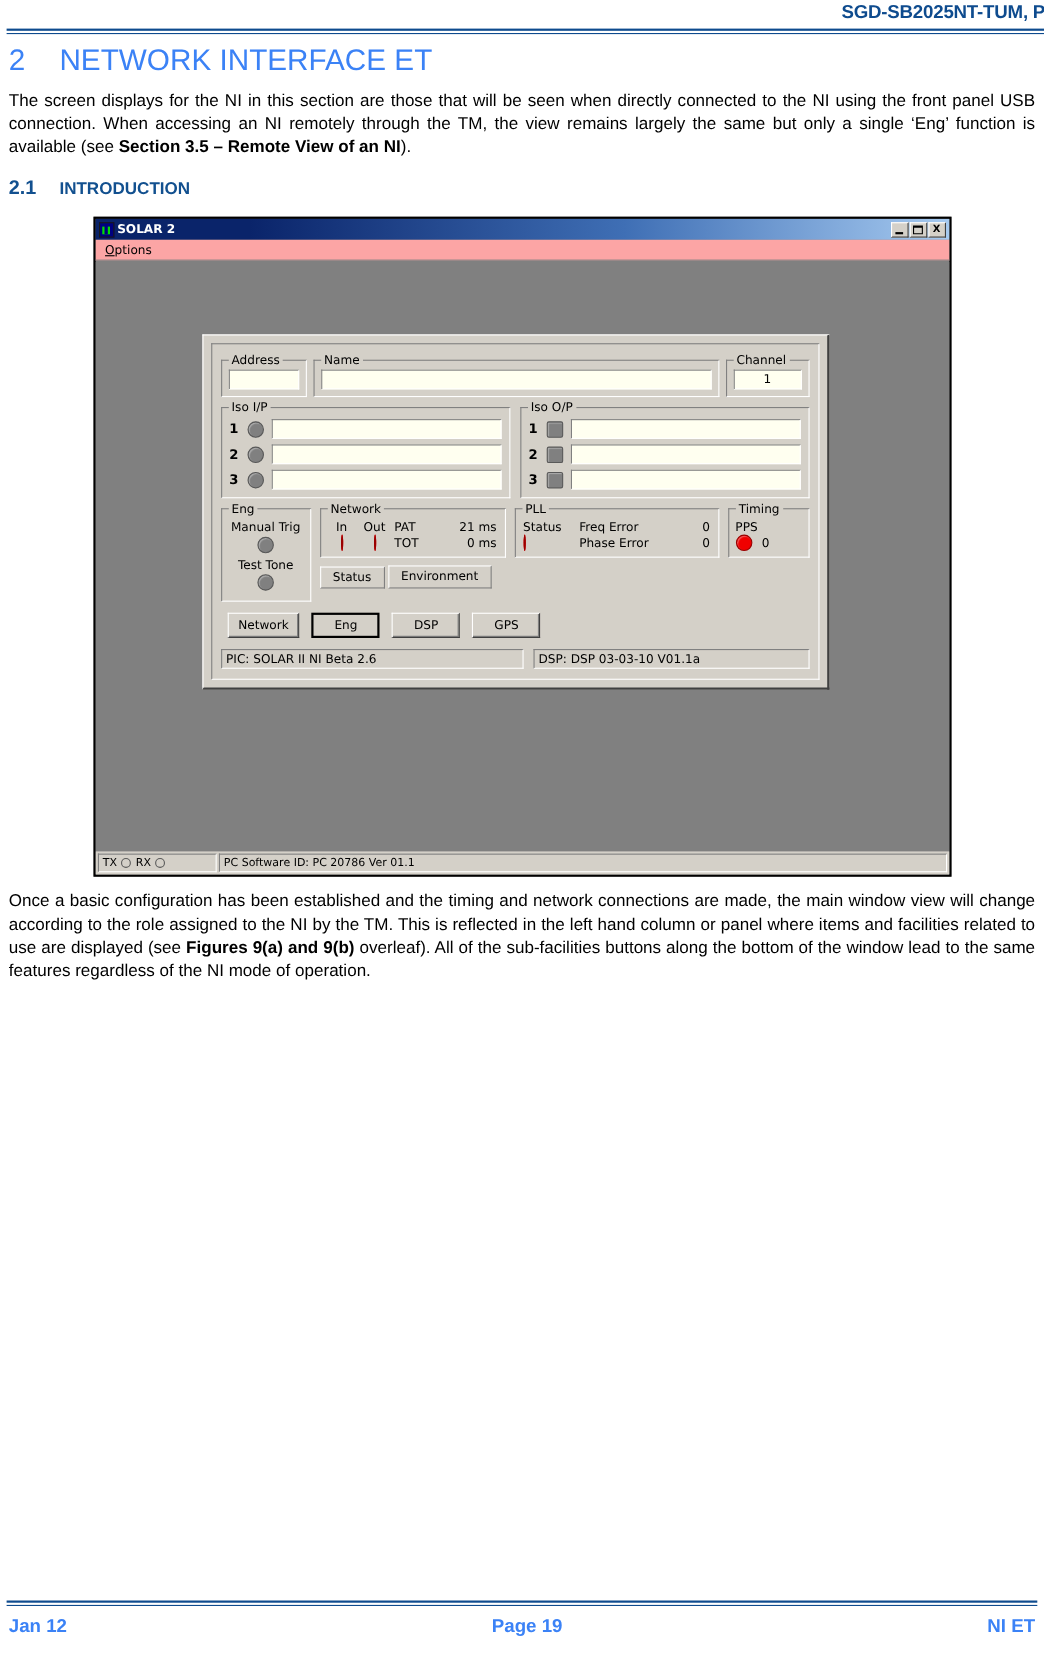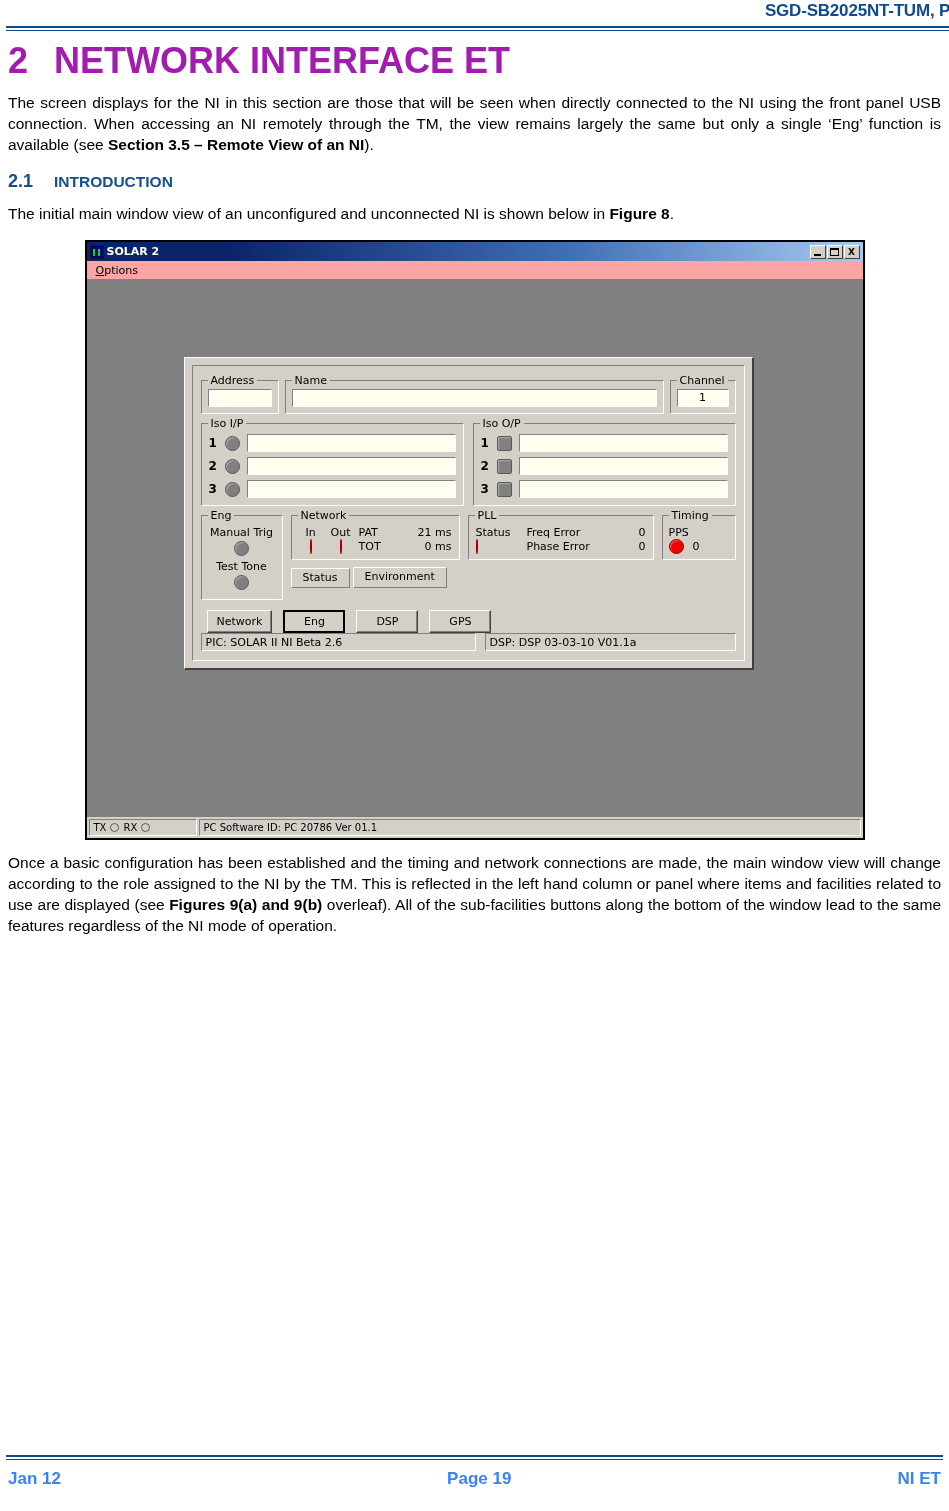--- a/index.html
+++ b/index.html
@@ -47,23 +47,23 @@
   
   .content {
     position: absolute;
     left: 8px;
     top: 40px;
     width: 933px;
   }
 
   h1.section-heading {
     margin: 0 0 10px 0;
-    font-size: 36px;
-    font-weight: bold;
-    color: #a21caf;
+    font-size: 27px;
+    font-weight: normal;
+    color: #3b82f6;
     letter-spacing: 0px;
   }
   h1.section-heading .num {
     display: inline-block;
     width: 46px;
   }
 
   p.body-text {
     margin: 0 0 12px 0;
     font-size: 15.5px;
@@ -208,21 +208,21 @@
     position: absolute;
     left: 0; right: 0;
     top: 39px; bottom: 21px;
     background: #808080;
   }
 
   
   .panel {
     position: absolute;
     left: 97px;
-    top: 76px;
+    top: 66px;
     width: 570px;
     background: #d4d0c8;
     border-top: 1px solid #ffffff;
     border-left: 1px solid #ffffff;
     border-right: 2px solid #404040;
     border-bottom: 2px solid #404040;
     box-sizing: border-box;
     padding: 7px;
   }
   .panel-inner {
@@ -249,21 +249,21 @@
     background: #d4d0c8;
     padding: 0 3px;
     font-size: 11px;
     color: #000;
     white-space: nowrap;
   }
 
   .row-top { display: flex; align-items: stretch; gap: 6px; }
   .gb-address { width: 78px; flex: 0 0 auto; }
   .gb-name { flex: 1 1 auto; text-decoration: underline; }
-  .gb-channel { width: 66px; flex: 0 0 auto; }
+  .gb-channel { width: 76px; flex: 0 0 auto; }
 
   .field {
     background: #fffff0;
     border: 1px solid #808080;
     border-right-color: #ffffff;
     border-bottom-color: #ffffff;
     height: 18px;
     box-sizing: border-box;
     font-size: 11px;
     line-height: 16px;
@@ -397,21 +397,21 @@
     align-items: center;
     justify-content: center;
     box-sizing: border-box;
     padding: 0 9px;
   }
   .btn.focused {
     border: 2px solid #000000;
     box-shadow: none;
   }
 
-  .infobar { display: flex; gap: 9px; }
+  .infobar { display: flex; gap: 9px; margin-top: 10px; }
   .infocell {
     border: 1px solid #808080;
     border-right-color: #ffffff;
     border-bottom-color: #ffffff;
     font-size: 11px;
     padding: 2px 4px;
     box-sizing: border-box;
     height: 18px;
     line-height: 13px;
     white-space: nowrap;
@@ -499,21 +499,20 @@
   <h1 class="section-heading">
     <span class="num">2</span><span>NETWORK INTERFACE ET</span>
   </h1>
 
   <p class="body-text"><span>The screen displays for the NI in this section are those that will be seen when directly connected to the NI using the front panel USB connection.  When accessing an NI remotely through the TM, the view remains largely the same but only a single ‘Eng’ function is available (see </span><b>Section 3.5 – Remote View of an NI</b><span>).</span></p>
 
   <h2 class="sub-heading">
     <span class="num">2.1</span><span class="smallcaps">INTRODUCTION</span>
   </h2>
 
-  <p class="body-text"><span>The initial main window view of an unconfigured and unconnected NI is shown below in </span><b>Figure 8</b><span>.</span></p>
 
   <div class="figure-wrap">
     <div class="win">
 
       <div class="titlebar">
         <span class="title-icon"></span>
         <span class="title-text">SOLAR 2</span>
         <span class="title-btns">
           <span class="tbtn min">
               <span class="glyph"></span>

